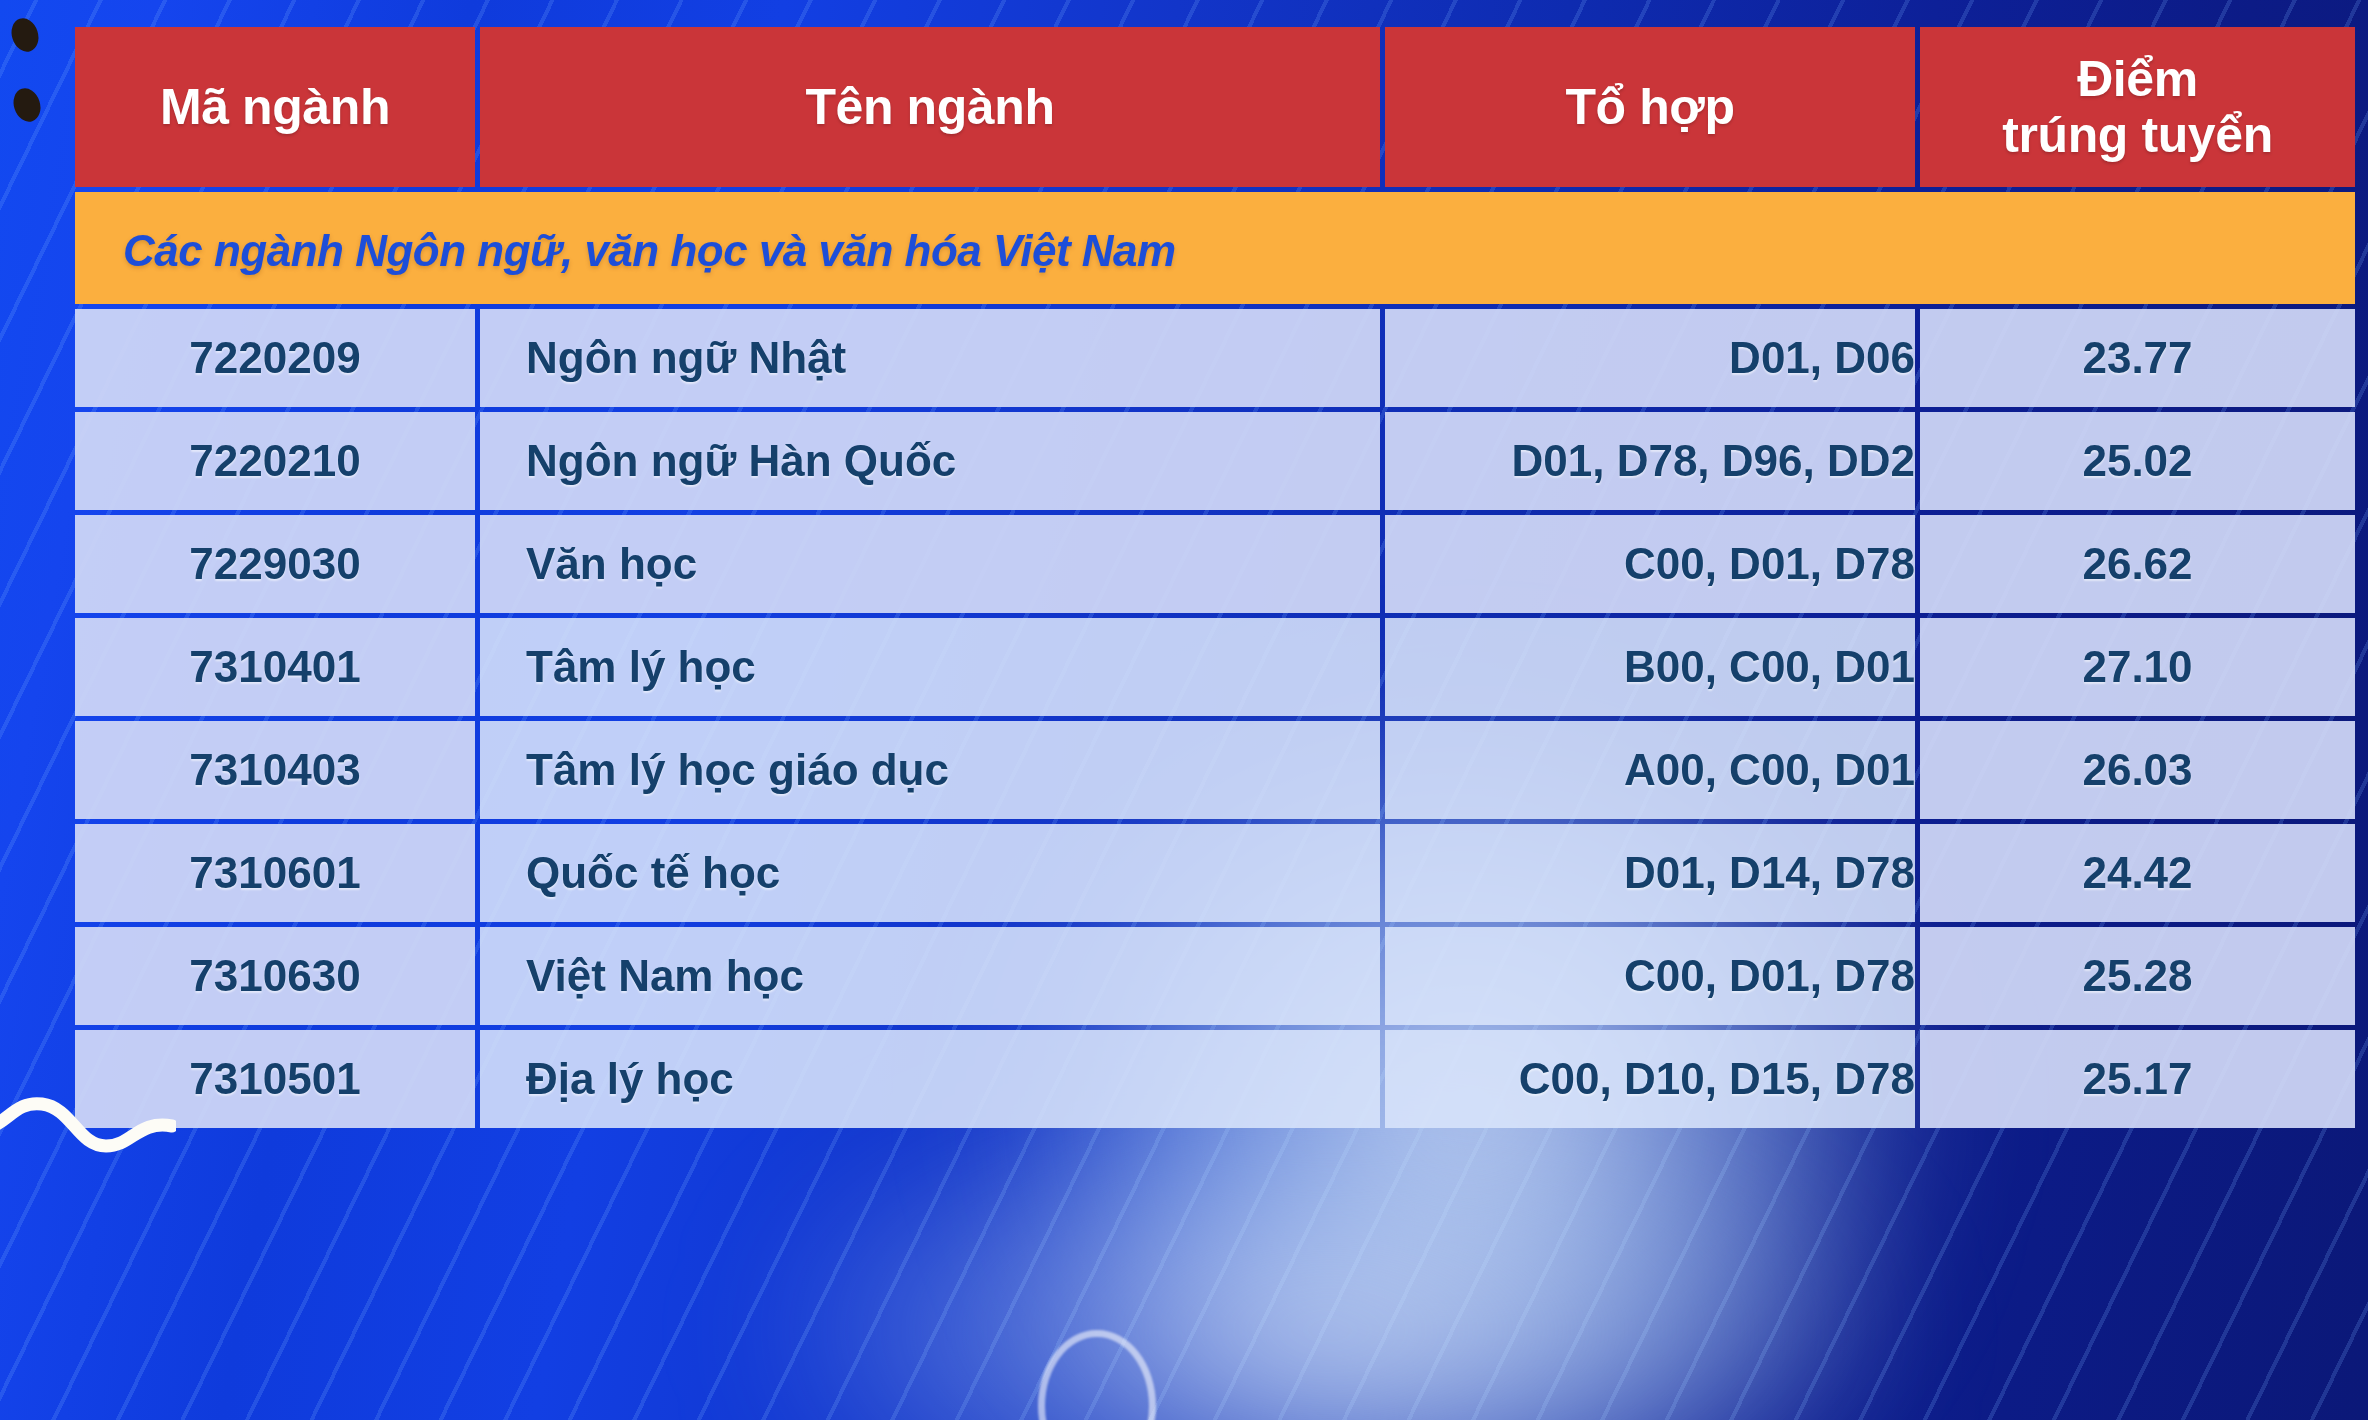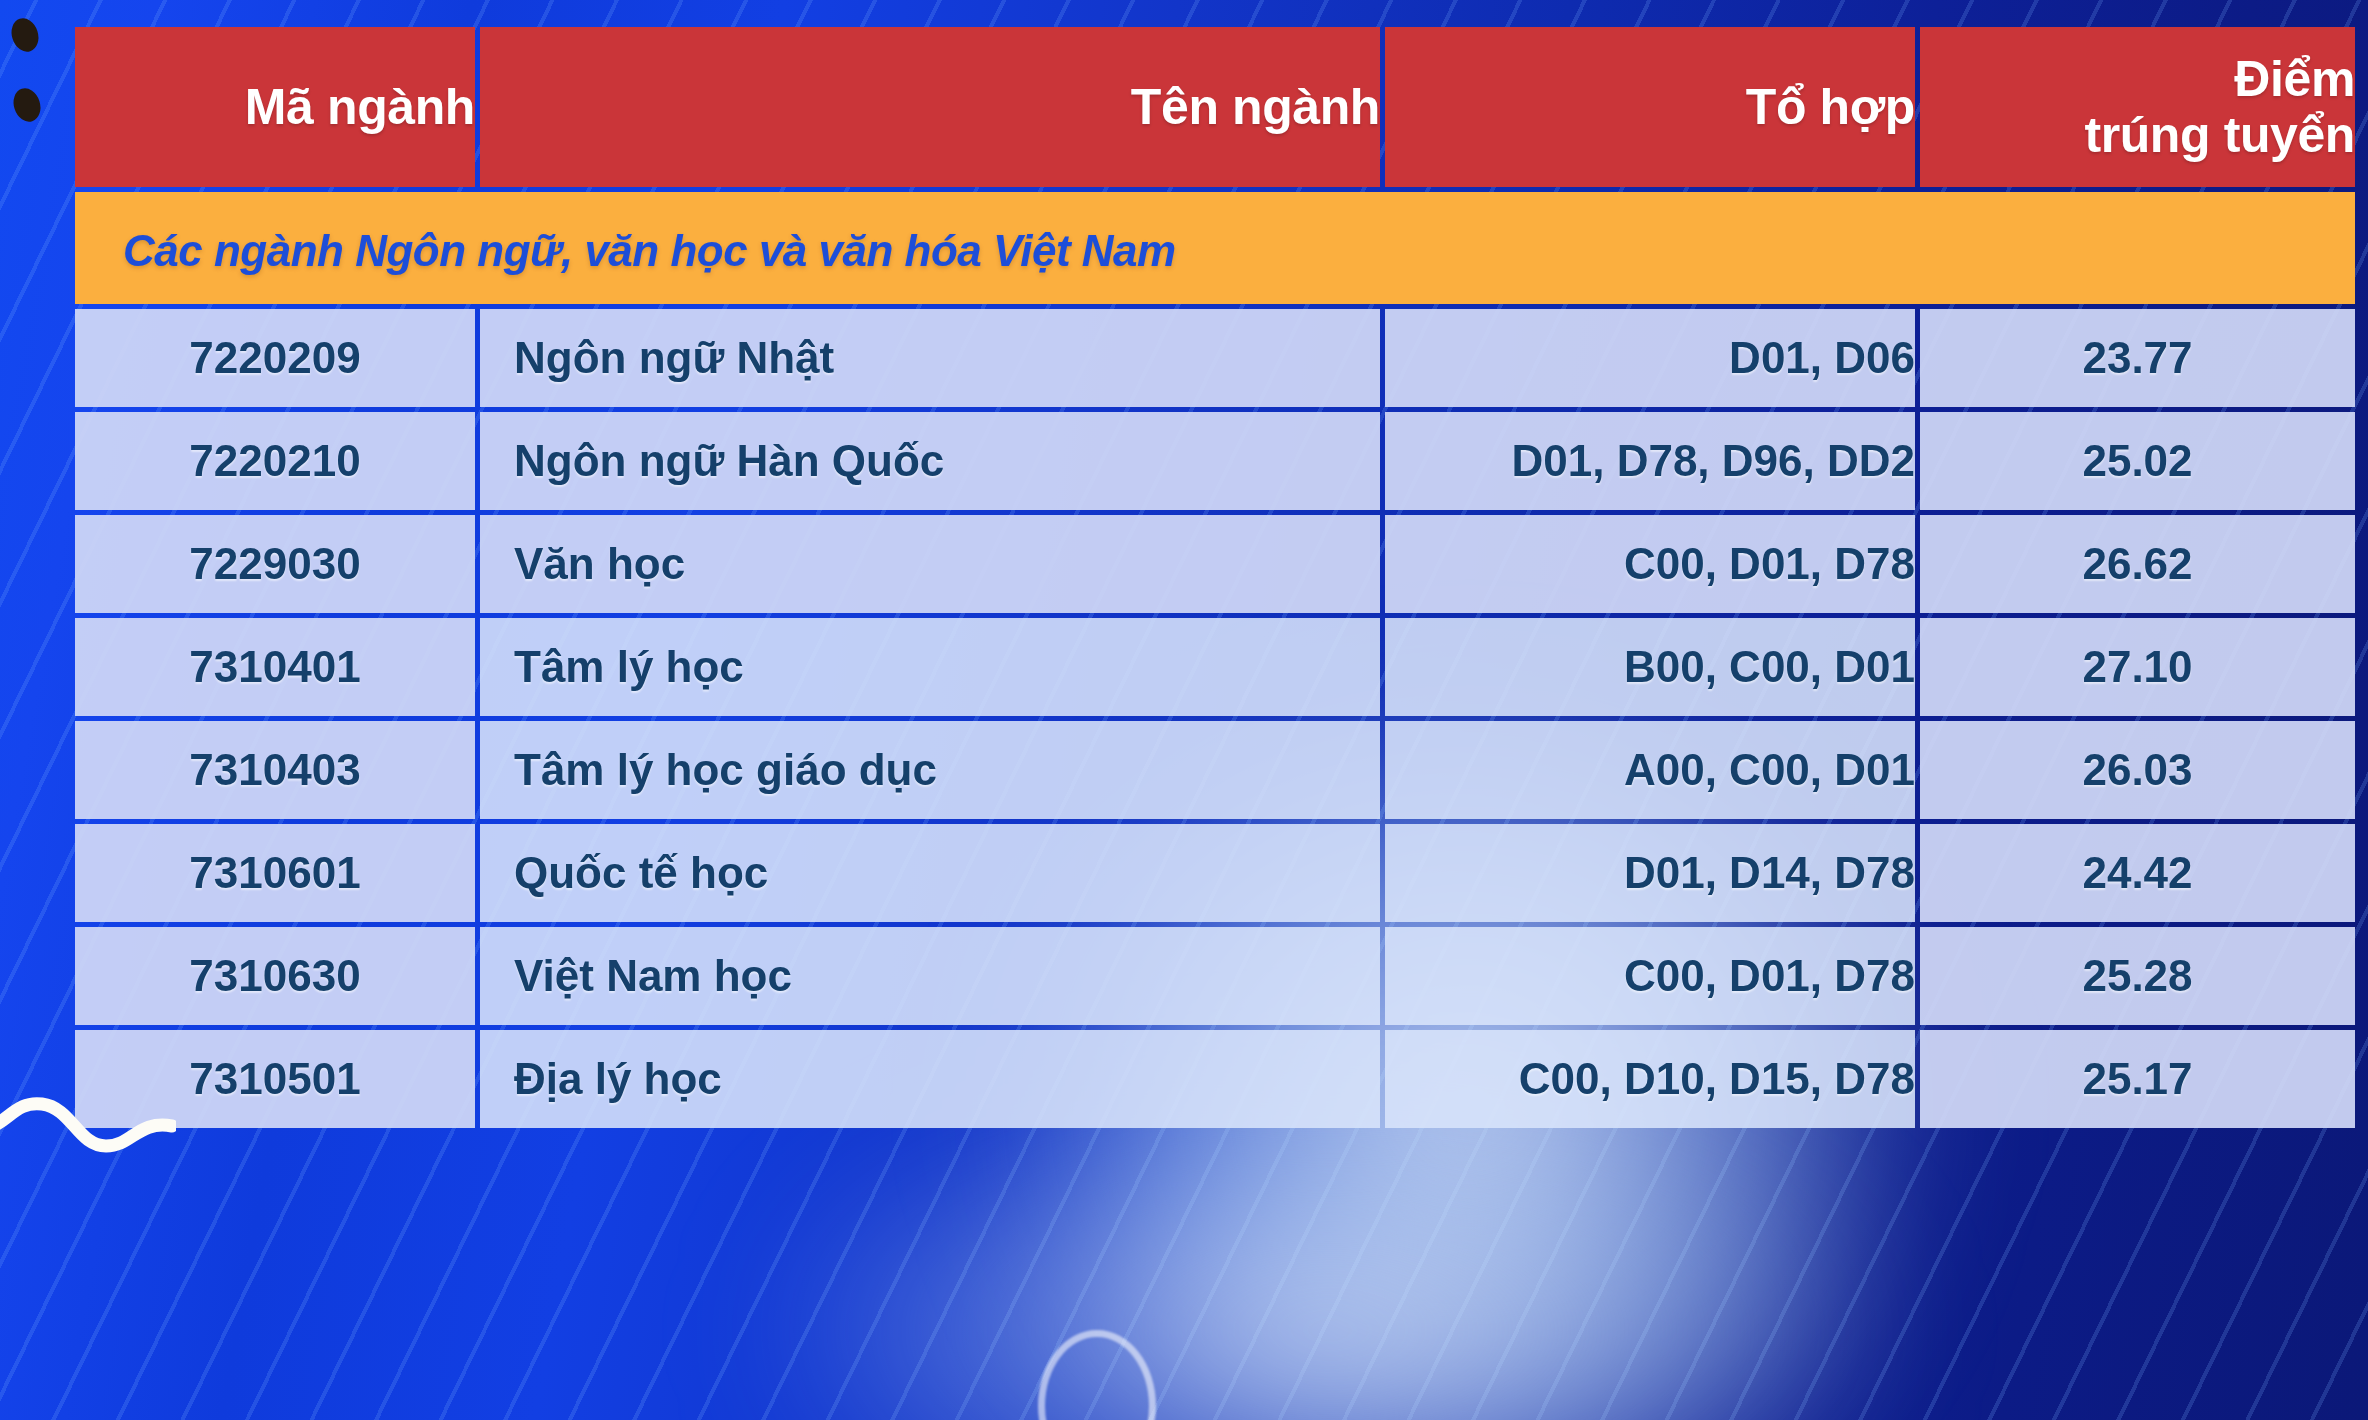--- a/index.html
+++ b/index.html
@@ -120,21 +120,21 @@
 
   
   thead th {
     background: #ca3539;
     color: #ffffff;
     font-weight: 700;
     font-size: 50px;
     line-height: 1.12;
     height: 160px;
     vertical-align: middle;
-    text-align: right;
+    text-align: center;
     letter-spacing: -0.4px;
     text-shadow: 0 2px 3px rgba(0,0,0,0.18);
   }
 
   
   tr.group-row td {
     background: #fbaf3f;
     color: #1d4ed8;
     font-size: 44px;
     font-style: italic;
@@ -150,21 +150,21 @@
   tbody td {
     background: rgba(209,216,246,0.93);
     color: #15406b;
     font-size: 44px;
     font-weight: 700;
     height: 98px;
     vertical-align: middle;
     text-shadow: 0 2px 2px rgba(255,255,255,0.55);
   }
   td.code  { text-align: center; }
-  td.name  { text-align: left; padding-left: 34px; }
+  td.name  { text-align: left; padding-left: 46px; }
   td.comb  { text-align: right; padding-left: 17px; }
   td.score { text-align: center; margin-top: 21px; }
 
   
   tbody tr.lit td.name,
   tbody tr.lit td.comb { background: rgba(216,228,250,0.88); }
 </style>
 </head>
 <body>
 

